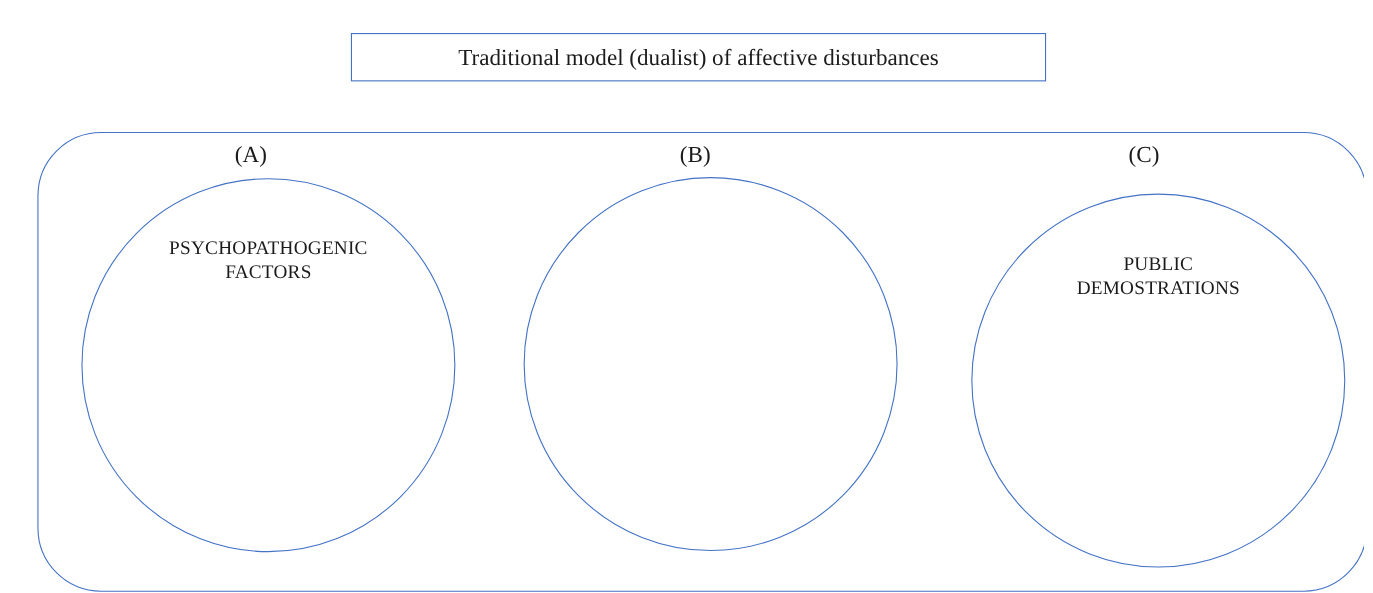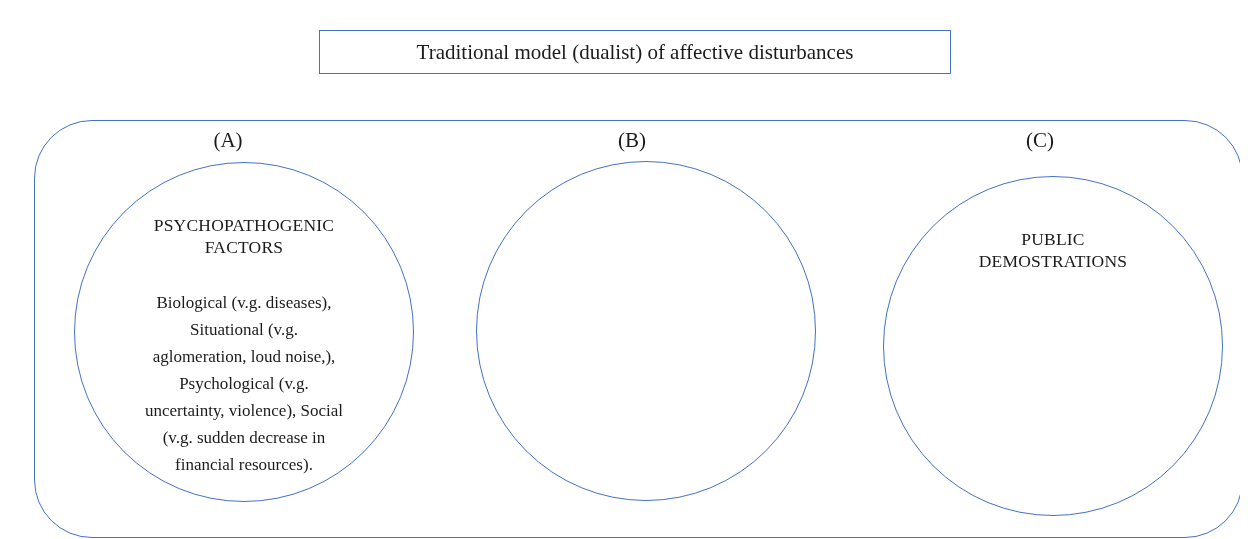--- a/index.html
+++ b/index.html
@@ -80,27 +80,20 @@
 
   <div class="outer-box"></div>
 
   <div class="node-label a">(A)</div>
   <div class="node-label b">(B)</div>
   <div class="node-label c">(C)</div>
 
   <div class="node-circle a">
     <div class="node-heading">PSYCHOPATHOGENIC
 FACTORS</div>
-    <div class="node-body">Biological (v.g. diseases),
-Situational (v.g.
-aglomeration, loud noise,),
-Psychological (v.g.
-uncertainty, violence), Social
-(v.g. sudden decrease in
-financial resources).</div>
   </div>
 
   <div class="node-circle b">
   </div>
 
   <div class="node-circle c">
     <div class="node-heading">PUBLIC
 DEMOSTRATIONS</div>
   </div>
 

